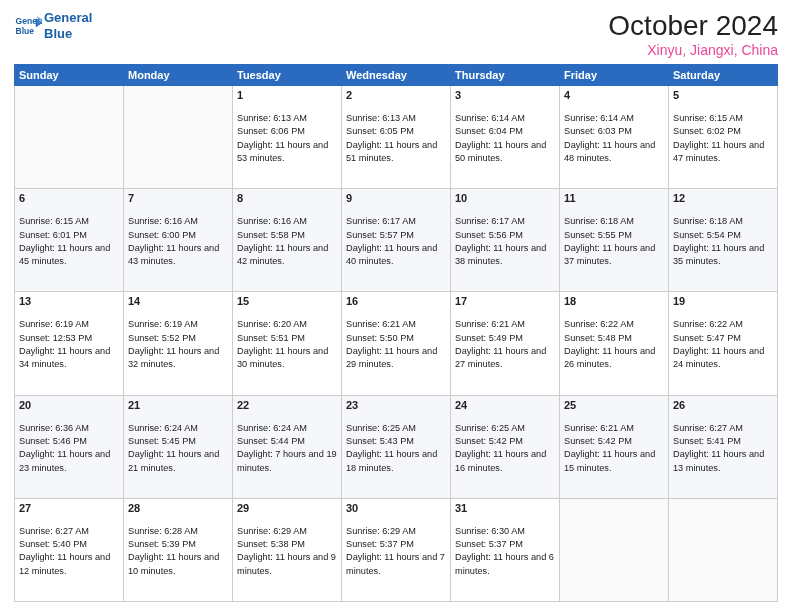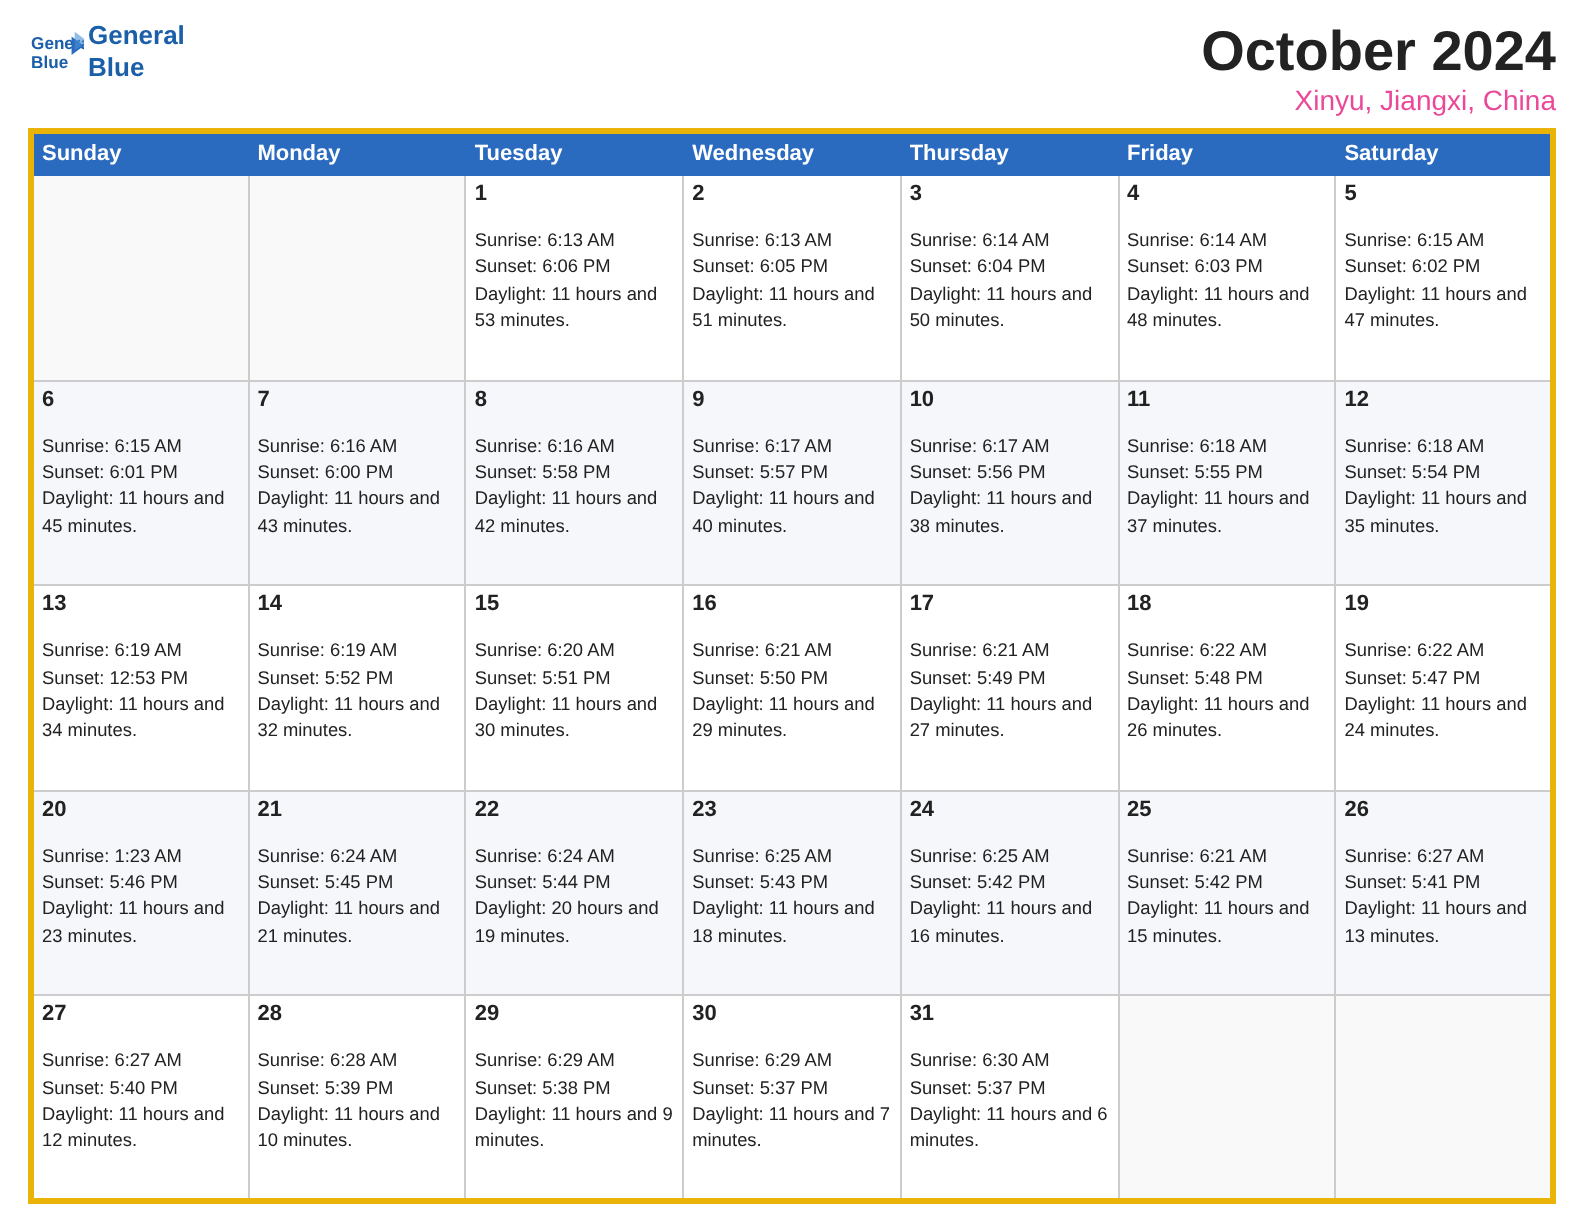--- a/index.html
+++ b/index.html
@@ -39,30 +39,30 @@
     }
     .logo-icon {
       width: 28px;
       height: 28px;
     }
     .title-block {
       text-align: right;
     }
     .month-title {
       font-size: 28px;
-      font-weight: bold;
+      font-weight: normal;
       color: #222;
     }
     .location {
       font-size: 14px;
       color: #ec4899;
     }
     .calendar {
       flex: 1;
-      border: 3px solid #eab308;
+      border: 1px solid #eab308;
       border-collapse: collapse;
       width: 100%;
       table-layout: fixed;
     }
     .calendar th {
       background: #2a6bbf;
       color: #fff;
       font-size: 11px;
       font-weight: bold;
       padding: 4px 4px;
@@ -212,29 +212,29 @@
             <div class="day-info"><span>Sunrise: 6:22 AM</span><br><span>Sunset: 5:48 PM</span><br><span>Daylight: 11 hours and 26 minutes.</span></div>
           </td>
           <td>
             <span class="day-num">19</span>
             <div class="day-info"><span>Sunrise: 6:22 AM</span><br><span>Sunset: 5:47 PM</span><br><span>Daylight: 11 hours and 24 minutes.</span></div>
           </td>
         </tr>
         <tr>
           <td>
             <span class="day-num">20</span>
-            <div class="day-info"><span>Sunrise: 1:23 AM</span><br><span>Sunset: 5:46 PM</span><br><span>Daylight: 11 hours and 23 minutes.</span></div>
+            <div class="day-info"><span>Sunrise: 6:36 AM</span><br><span>Sunset: 5:46 PM</span><br><span>Daylight: 11 hours and 23 minutes.</span></div>
           </td>
           <td>
             <span class="day-num">21</span>
             <div class="day-info"><span>Sunrise: 6:24 AM</span><br><span>Sunset: 5:45 PM</span><br><span>Daylight: 11 hours and 21 minutes.</span></div>
           </td>
           <td>
             <span class="day-num">22</span>
-            <div class="day-info"><span>Sunrise: 6:24 AM</span><br><span>Sunset: 5:44 PM</span><br><span>Daylight: 20 hours and 19 minutes.</span></div>
+            <div class="day-info"><span>Sunrise: 6:24 AM</span><br><span>Sunset: 5:44 PM</span><br><span>Daylight: 7 hours and 19 minutes.</span></div>
           </td>
           <td>
             <span class="day-num">23</span>
             <div class="day-info"><span>Sunrise: 6:25 AM</span><br><span>Sunset: 5:43 PM</span><br><span>Daylight: 11 hours and 18 minutes.</span></div>
           </td>
           <td>
             <span class="day-num">24</span>
             <div class="day-info"><span>Sunrise: 6:25 AM</span><br><span>Sunset: 5:42 PM</span><br><span>Daylight: 11 hours and 16 minutes.</span></div>
           </td>
           <td>

